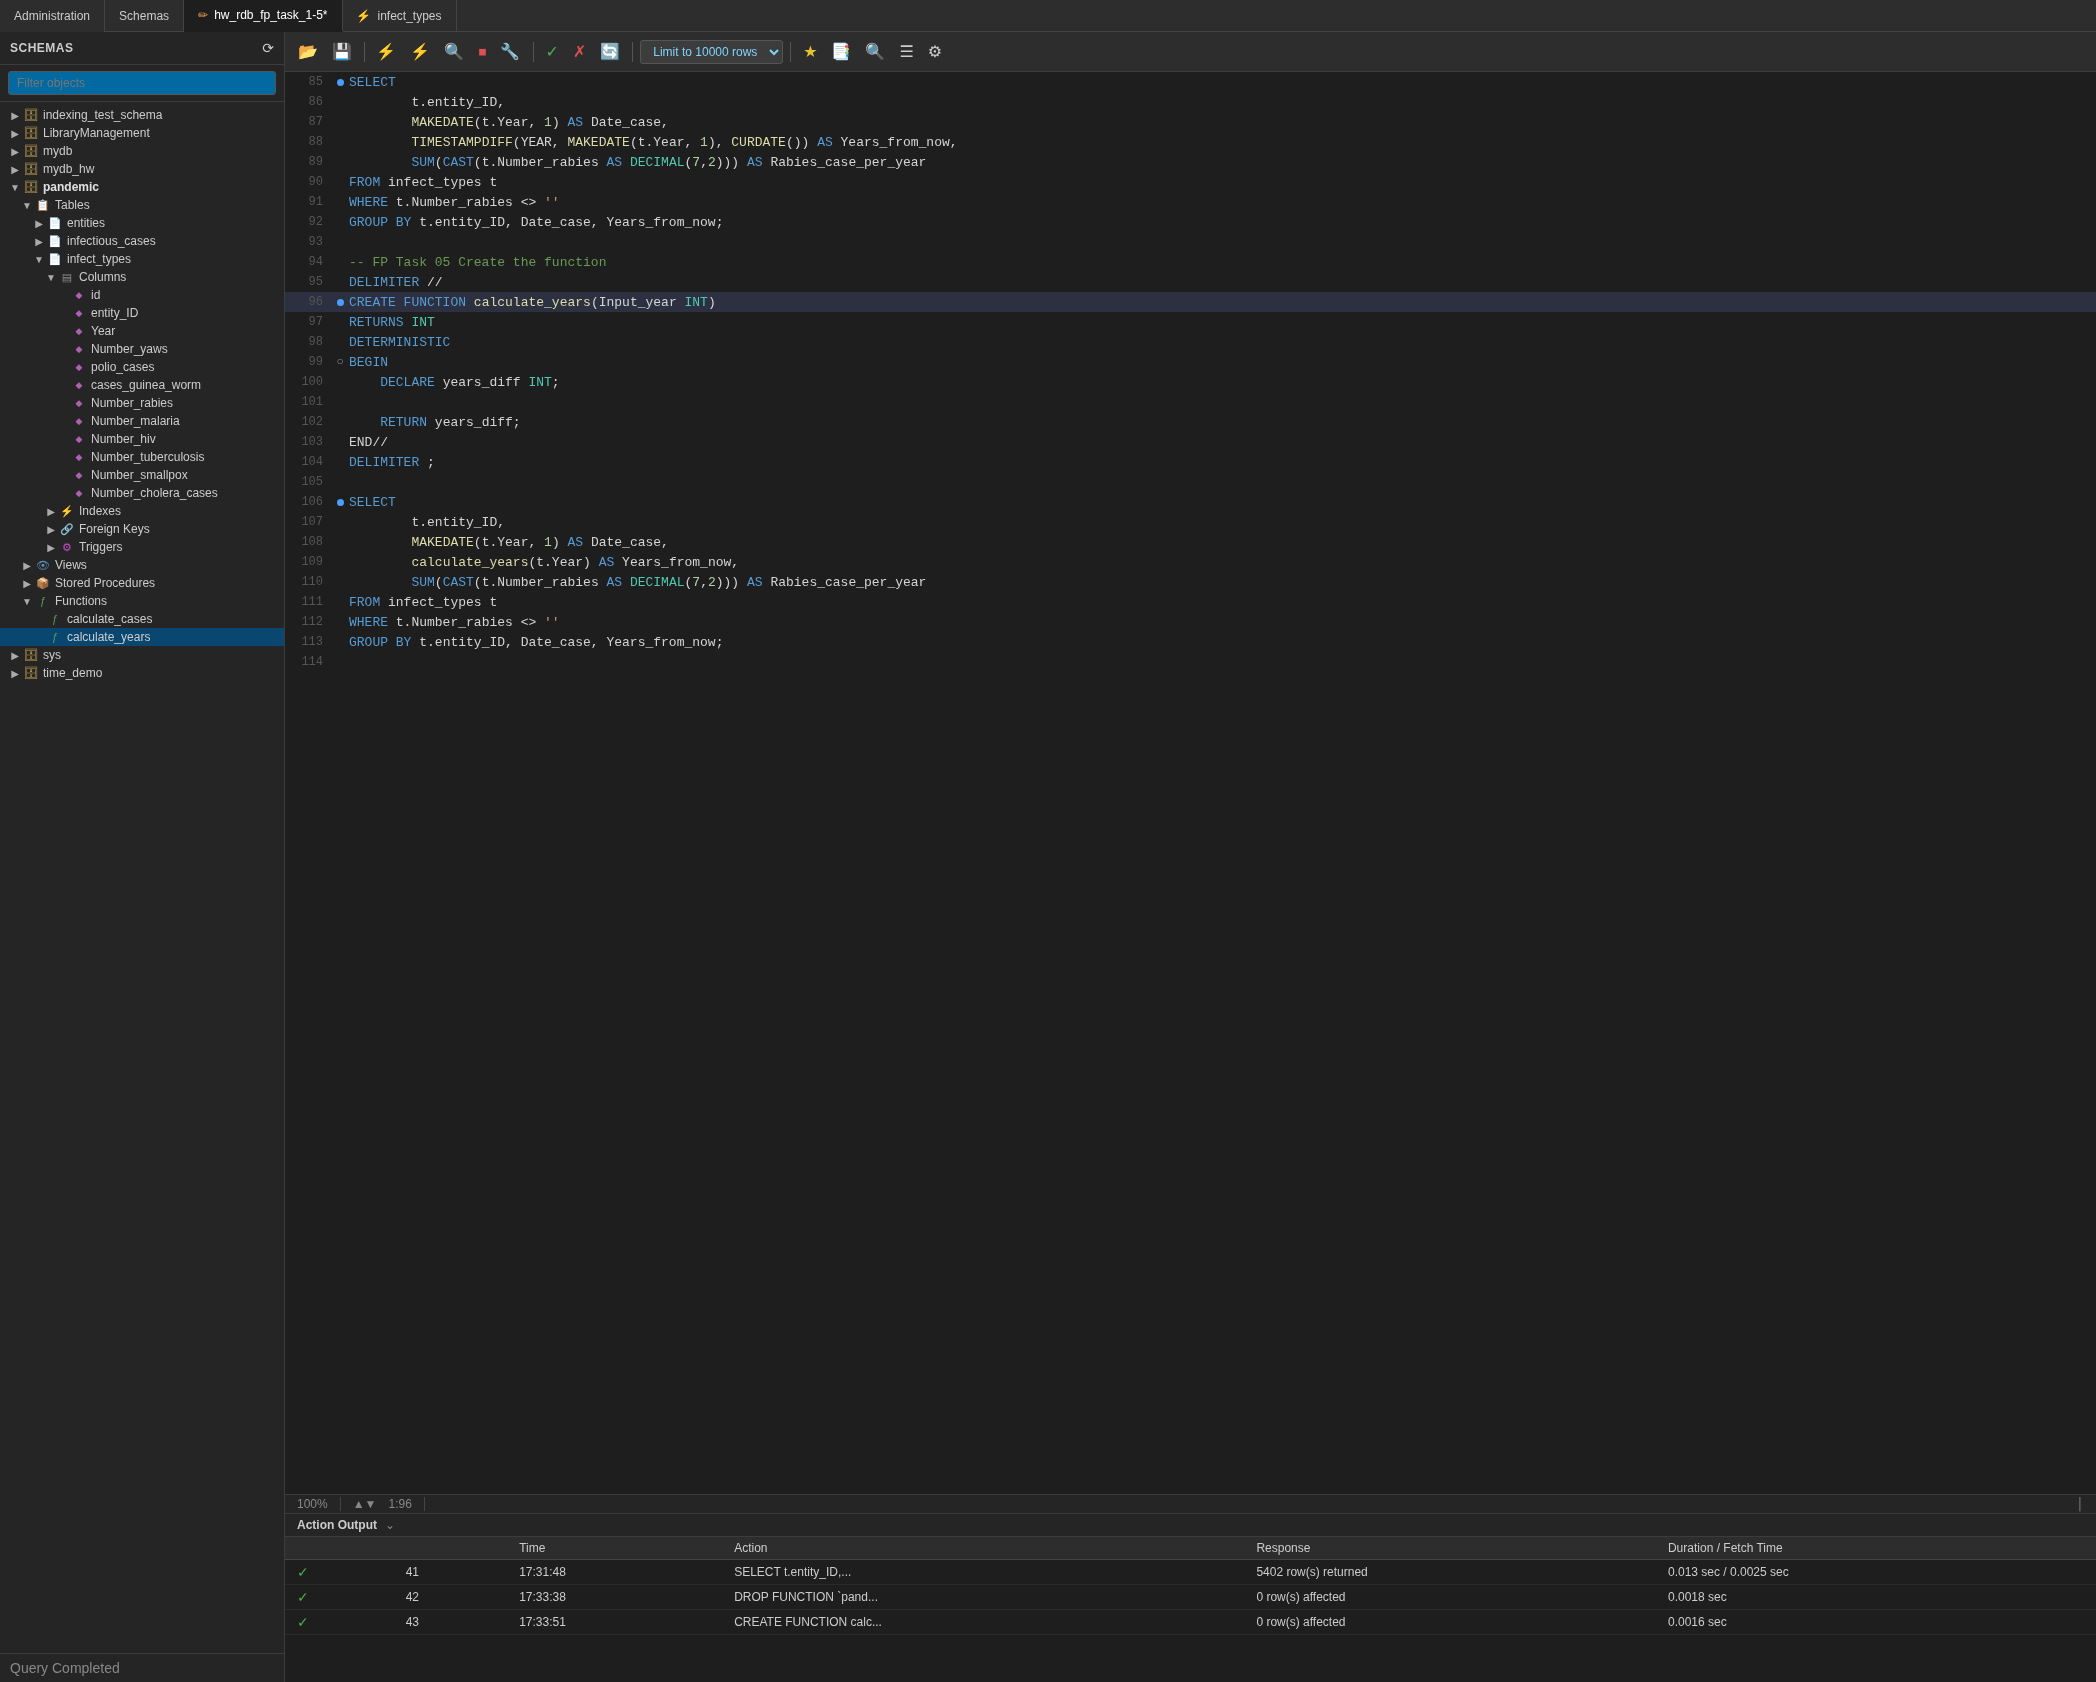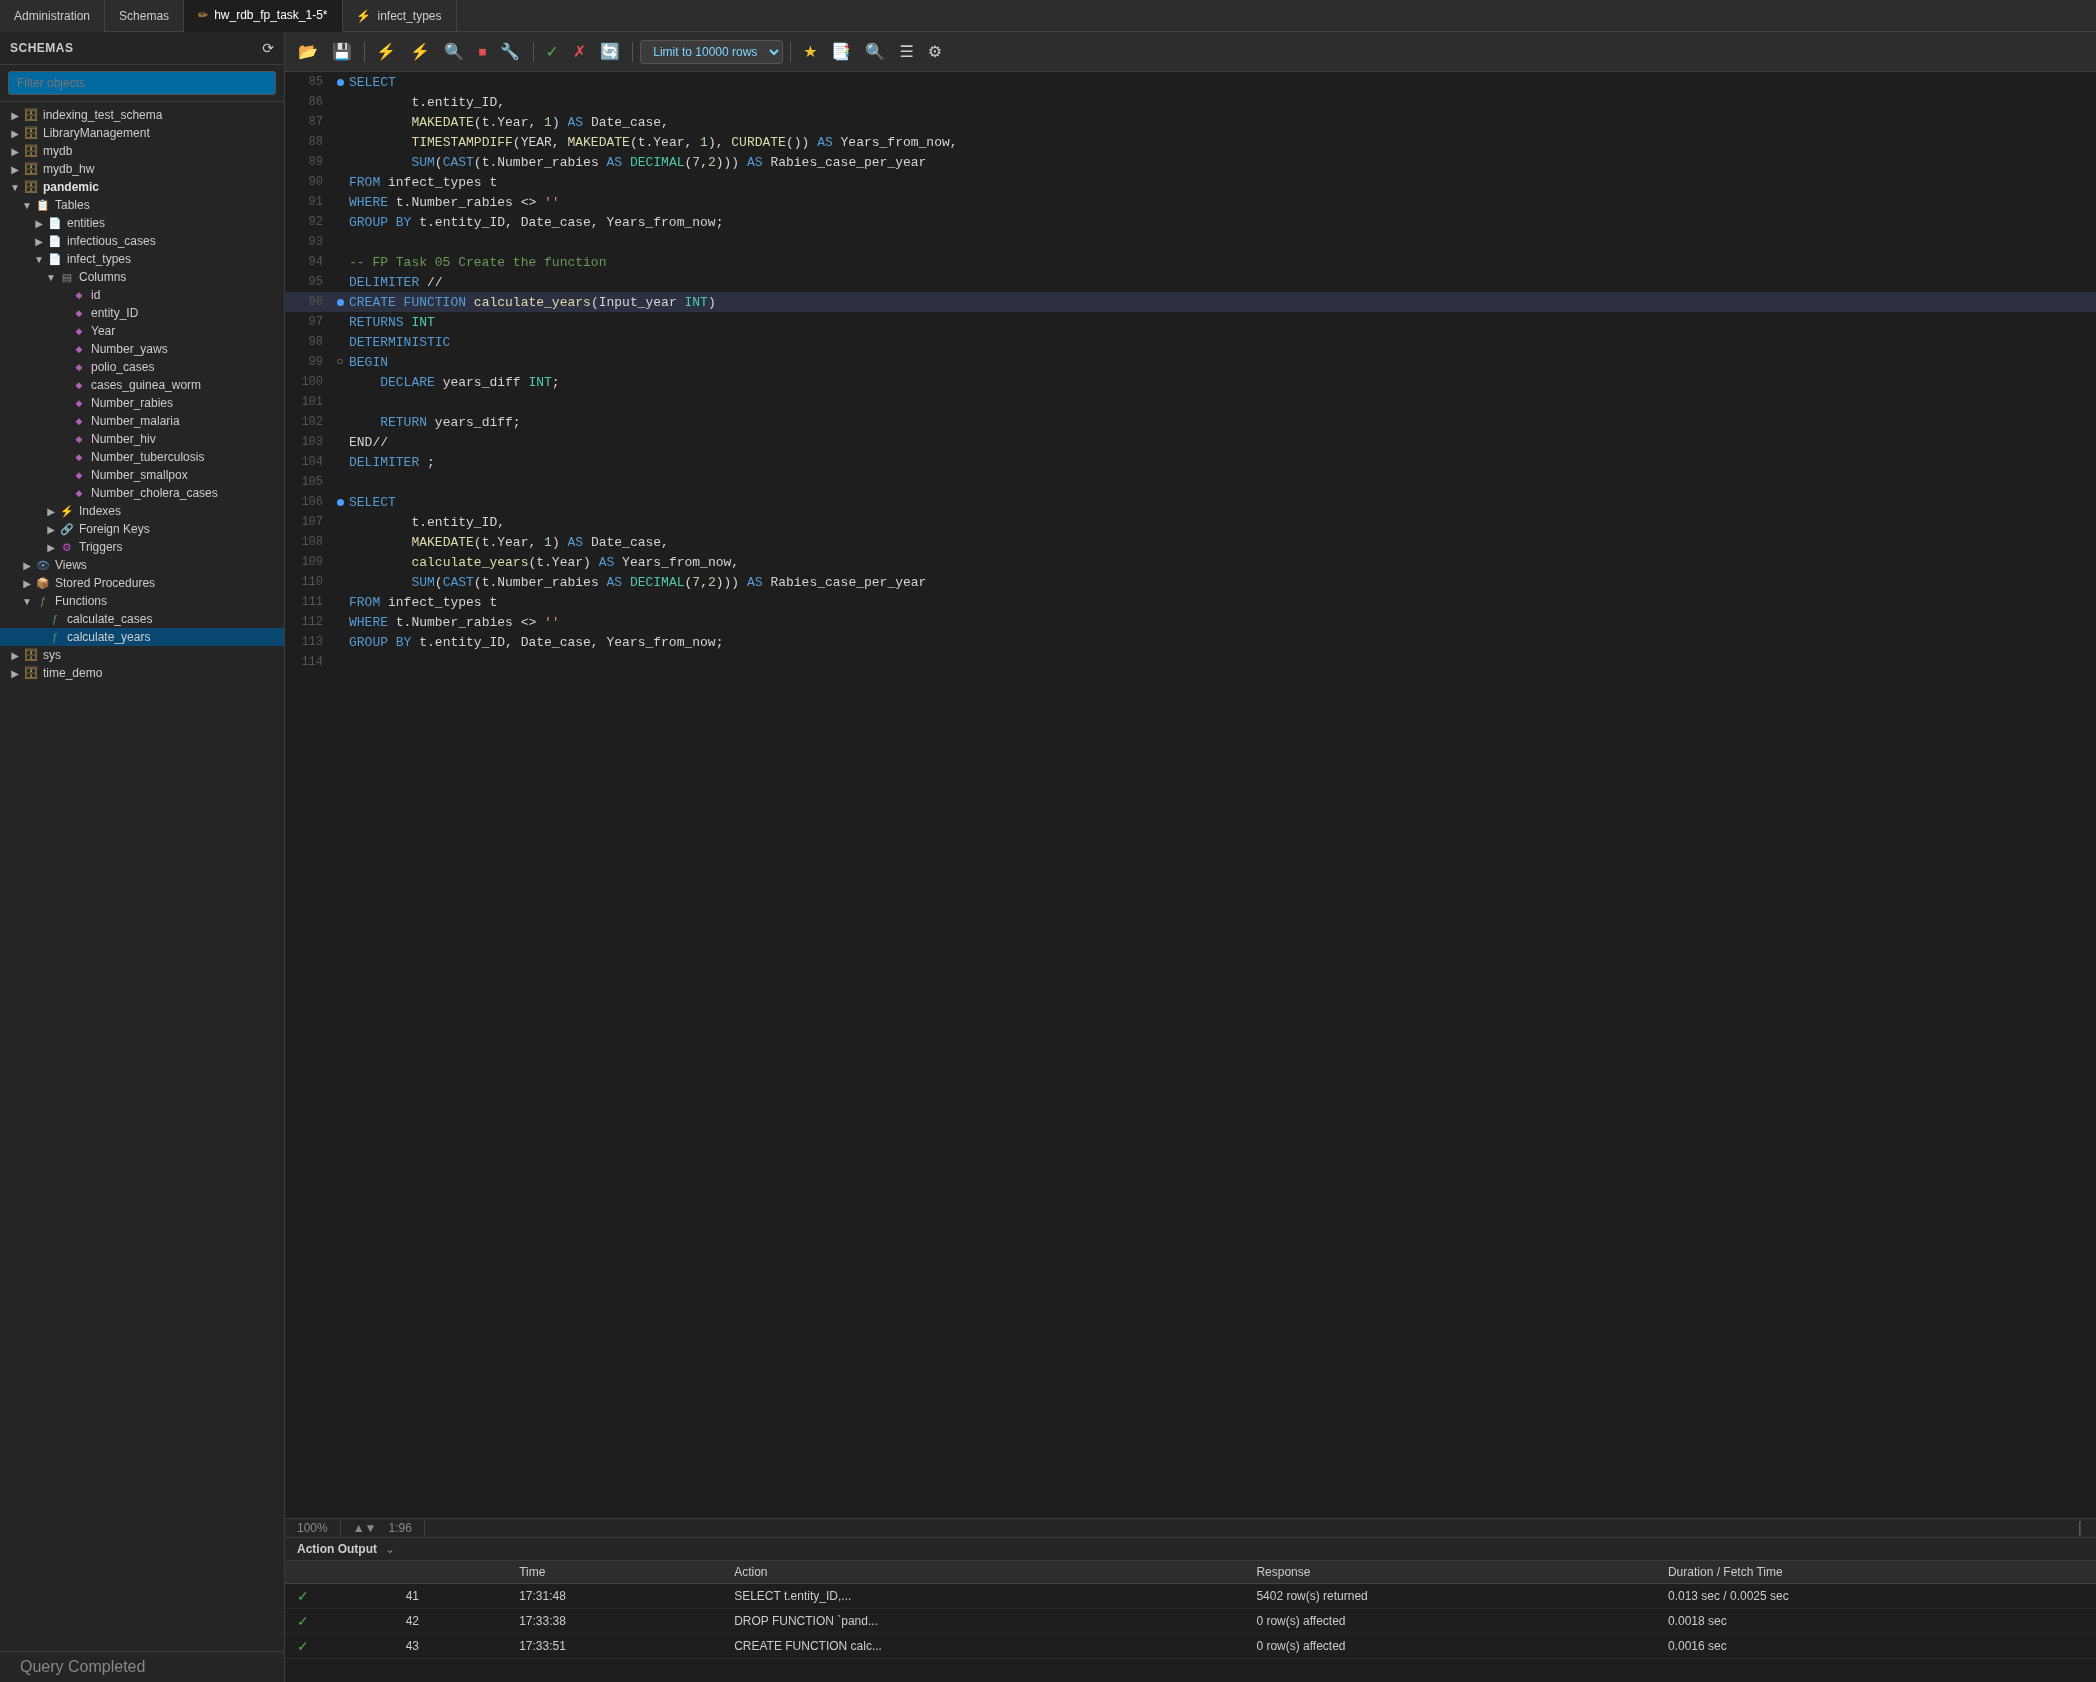--- a/index.html
+++ b/index.html
@@ -59,21 +59,21 @@
     .line-dot .dot { width: 7px; height: 7px; border-radius: 50%; background: #4a9eff; }
     .line-content { flex: 1; padding: 1px 0 1px 4px; white-space: pre; }
     .kw { color: #569cd6; } 
     .fn { color: #dcdcaa; } 
     .str { color: #ce9178; } 
     .num { color: #b5cea8; } 
     .cmt { color: #6a9955; } 
     .type { color: #4ec9b0; }
 
     
-    .bottom-panel { height: 145px; background: #1e1e1e; border-top: 1px solid #3c3c3c; display: flex; flex-direction: column; flex-shrink: 0; }
+    .bottom-panel { height: 169px; background: #1e1e1e; border-top: 1px solid #3c3c3c; display: flex; flex-direction: column; flex-shrink: 0; }
     .bottom-header { display: flex; align-items: center; padding: 4px 12px; background: #252526; border-bottom: 1px solid #3c3c3c; gap: 8px; }
     .bottom-title { font-size: 12px; color: #ccc; font-weight: bold; }
     .expand-icon { color: #888; font-size: 12px; cursor: pointer; }
     .output-table { width: 100%; border-collapse: collapse; font-size: 12px; }
     .output-table th { background: #2d2d2d; color: #ccc; padding: 4px 12px; text-align: left; border-bottom: 1px solid #444; font-weight: normal; }
     .output-table td { padding: 4px 12px; border-bottom: 1px solid #2a2a2a; color: #ccc; }
     .status-ok { color: #4caf50; font-size: 14px; }
     .row-num { color: #888; }
 
     
@@ -290,21 +290,21 @@
       </div>
 
       <div class="tree-item indent-0">
         <span class="item-arrow">▶</span>
         <span class="item-icon db-icon">🗄</span>
         <span class="item-label">time_demo</span>
       </div>
 
     </div>
 
-    <div style="padding:6px 20px; background:#252526; border-top:1px solid #3c3c3c; font-size:16px; color:#888;">
+    <div style="padding:6px 10px; background:#252526; border-top:1px solid #3c3c3c; font-size:14px; color:#888;">
       <span>Query Completed</span>
     </div>
   </div>
 
   <div class="right-panel">
 
     <div class="toolbar">
       <button class="tool-btn" title="Open">📂</button>
       <button class="tool-btn" title="Save">💾</button>
       <div class="tool-separator"></div>

